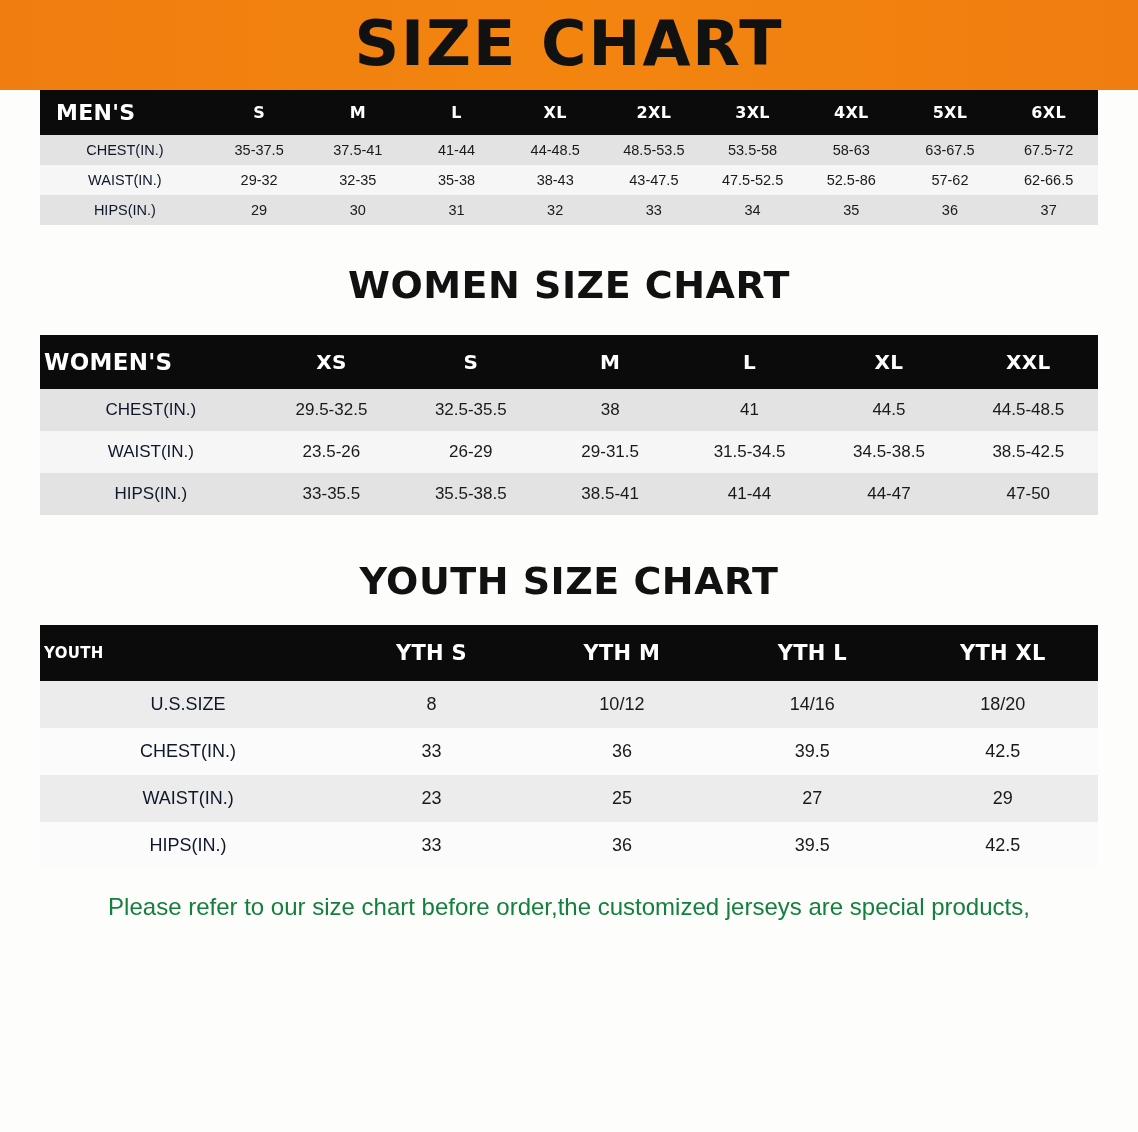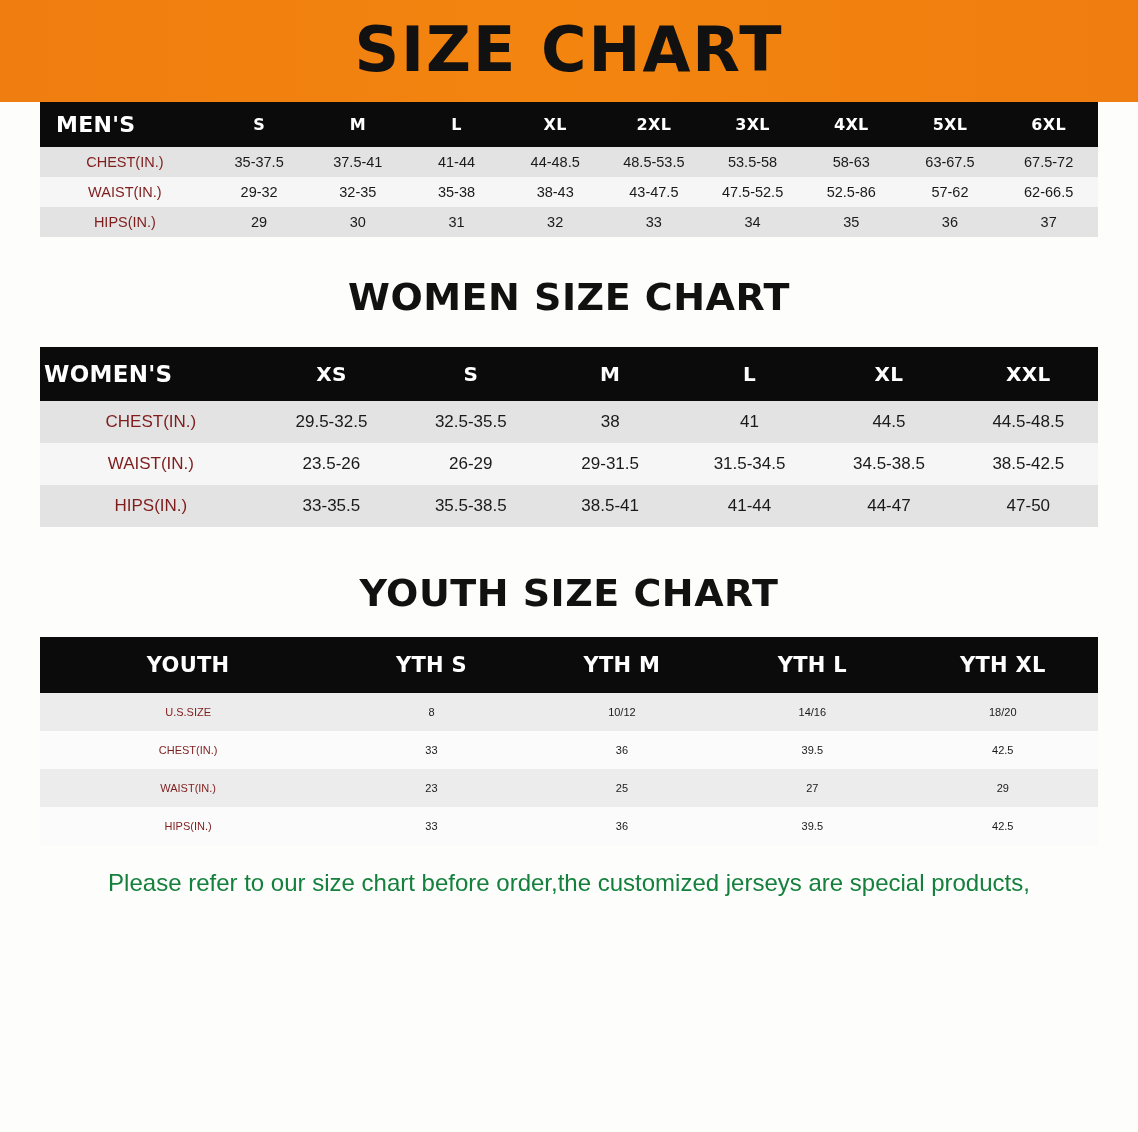--- a/index.html
+++ b/index.html
@@ -11,21 +11,21 @@
   }
   .page {
     width: 1138px; height: 1132px;
     position: relative;
     background: #fdfdfb;
     overflow: hidden;
   }
   
   .banner {
     width: 100%;
-    height: 102px;
+    height: 90px;
     background: linear-gradient(90deg, #f07d10 0%, #f3850f 50%, #f07d10 100%);
     display: flex;
     align-items: center;
     justify-content: center;
   }
   .banner-title {
     font-family: "DejaVu Sans", sans-serif;
     font-weight: bold;
     font-size: 62px;
     letter-spacing: 2px;
@@ -70,39 +70,39 @@
   tbody td {
     text-align: center;
     padding: 7px 3px;
     font-size: 15.5px;
     color: #1a1a1a;
     font-family: "Liberation Sans", sans-serif;
   }
   tbody td.rowhead {
     text-align: center;
     font-size: 15.5px;
-    color: #7f1d1d;
+    color: #0f172a;
   }
   tbody tr.odd  td { background: #e3e3e3; }
   tbody tr.even td { background: #f6f6f6; }
 
   
   #men-table thead th { font-size: 16px; }
   #men-table thead th.rowhead { font-size: 22px; }
   #men-table tbody td { font-size: 14.5px; }
 
   
   #women-table thead th { font-size: 20px; padding: 14px 4px;}
   #women-table thead th.rowhead { font-size: 23px; }
   #women-table tbody td { font-size: 17px; padding: 11px 3px;}
 
   
   #youth-table thead th { font-size: 21px; padding: 16px 4px;}
-  #youth-table thead th.rowhead { font-size: 21px; text-align: center; }
-  #youth-table tbody td { font-size: 11px; padding: 13px 3px;}
+  #youth-table thead th.rowhead { font-size: 15px; }
+  #youth-table tbody td { font-size: 18px; padding: 13px 3px;}
   #youth-table tbody tr.odd td { background: #ececec; }
   #youth-table tbody tr.even td { background: #fbfbfb; }
 
   
   .note {
     margin: 22px 34px 0 34px;
     color: #15803d;
     font-size: 24px;
     line-height: 1.35;
     text-align: center;

